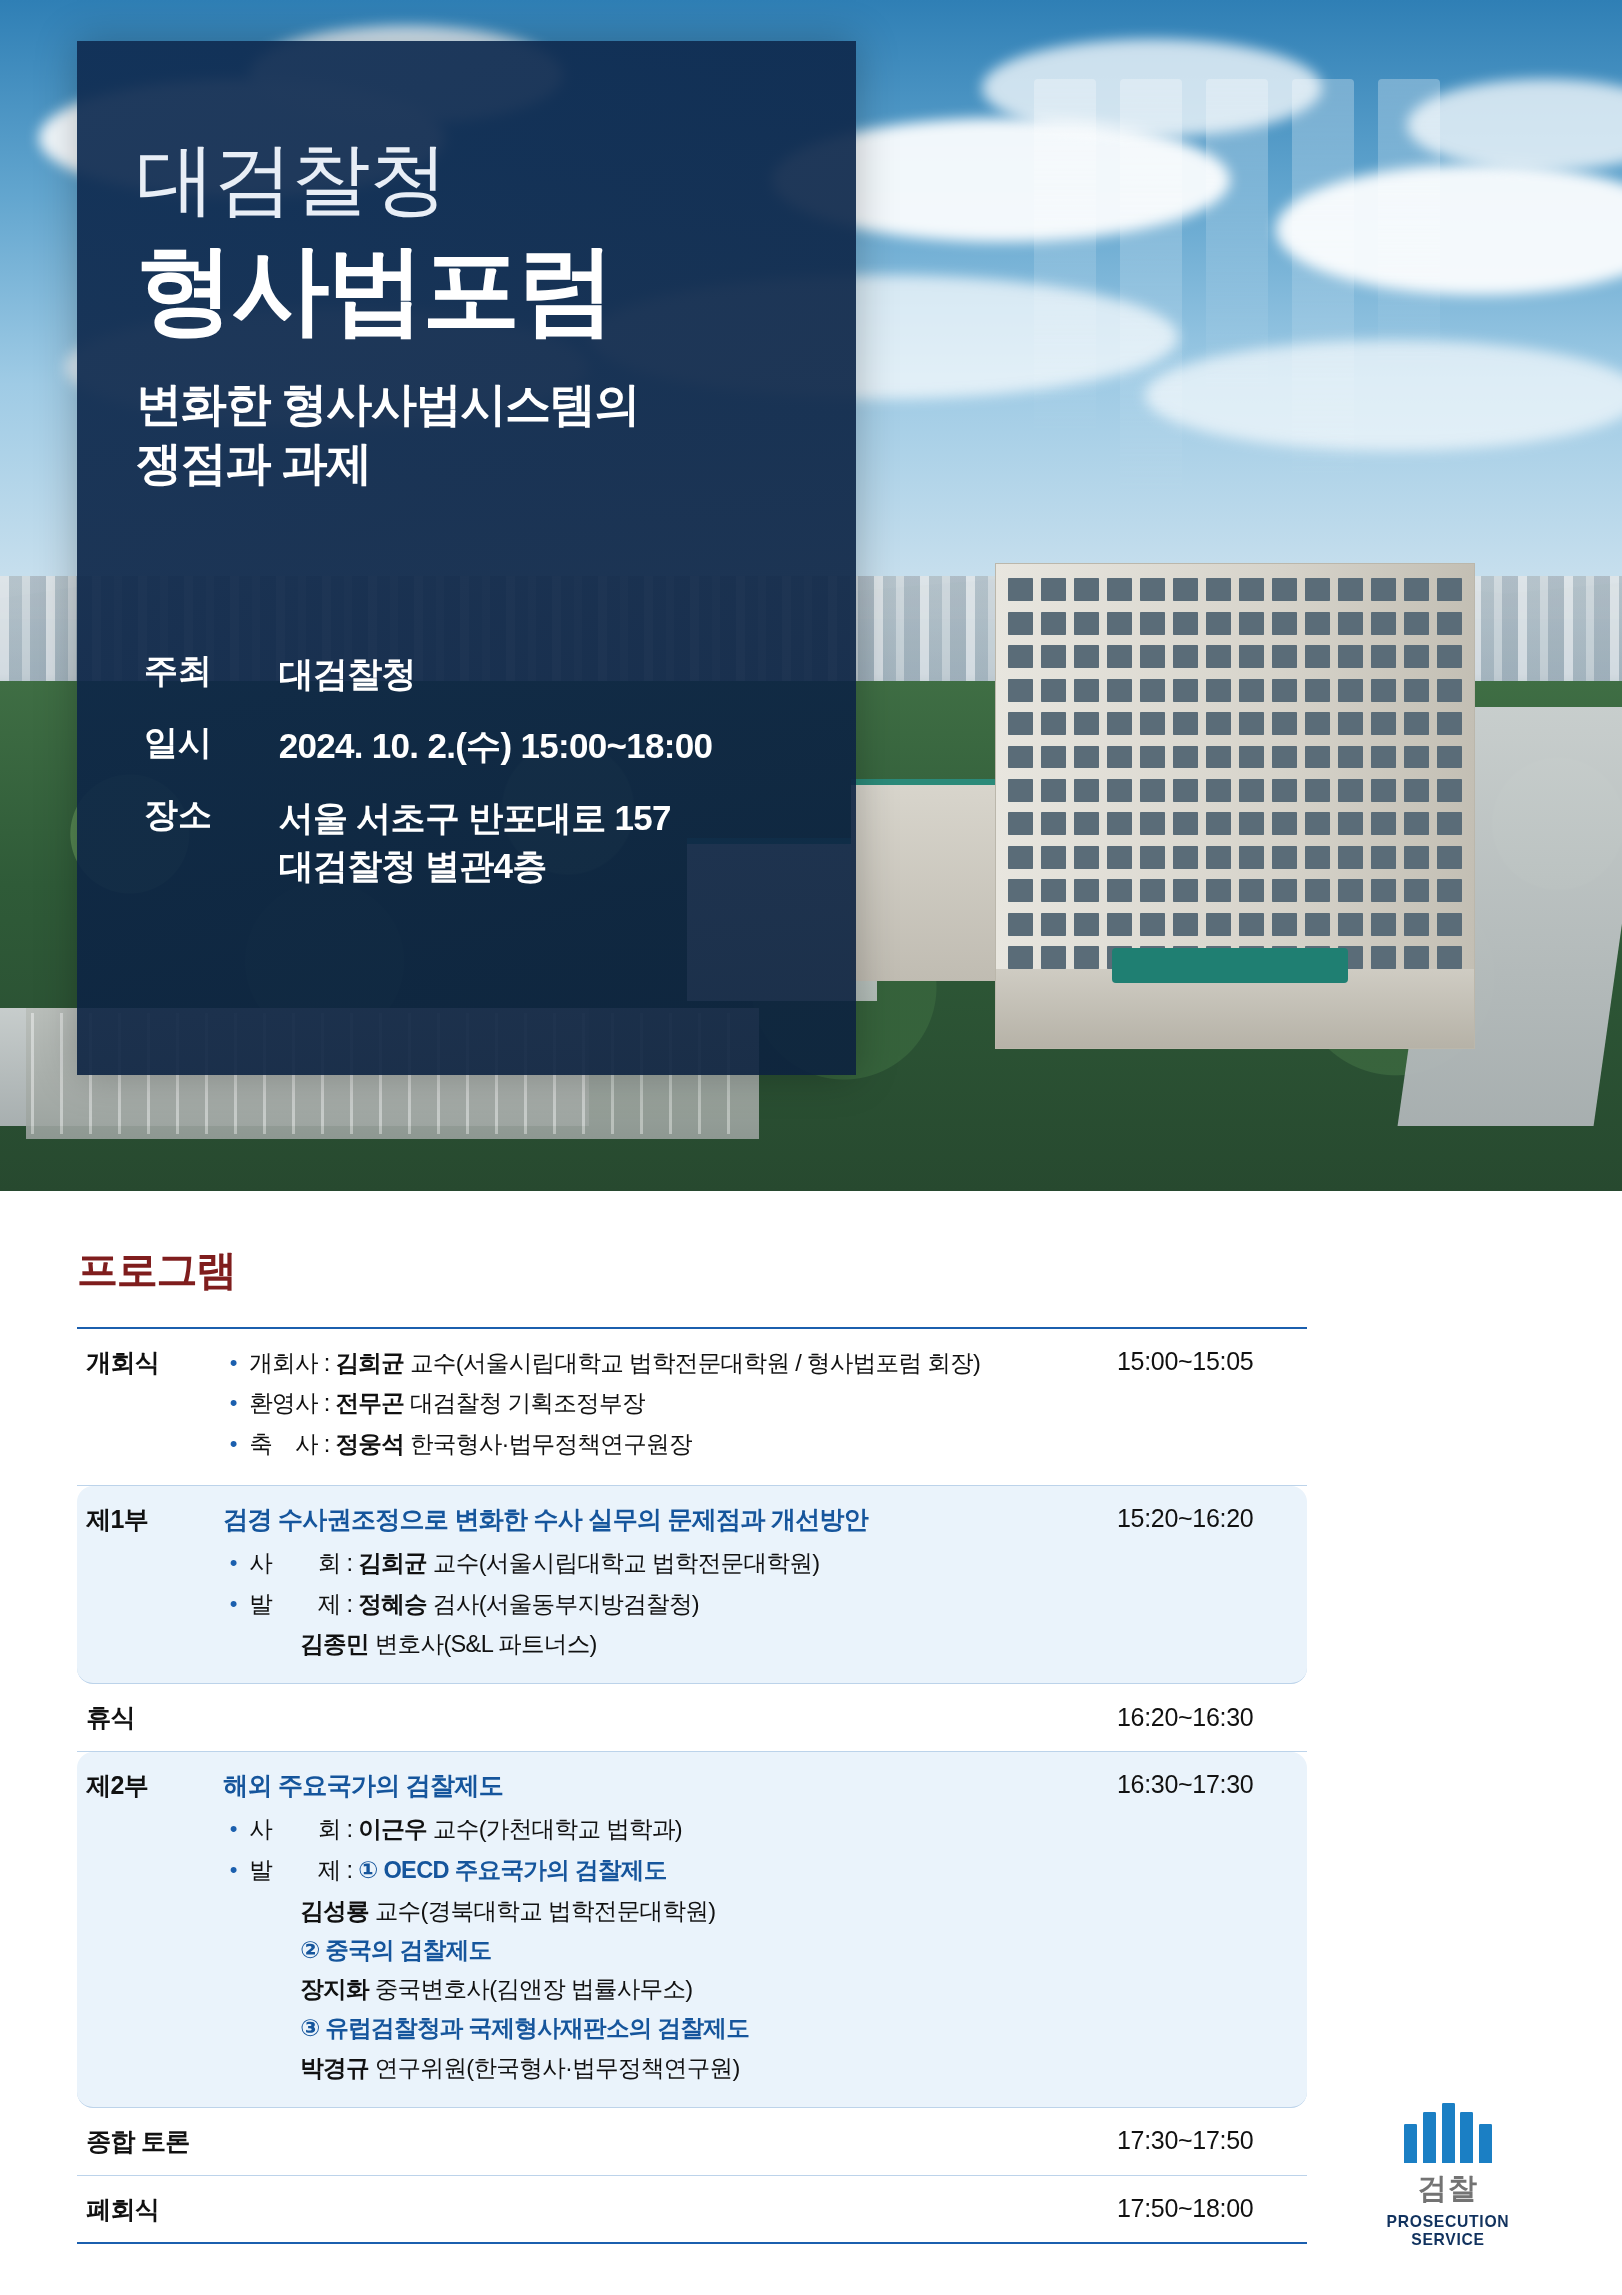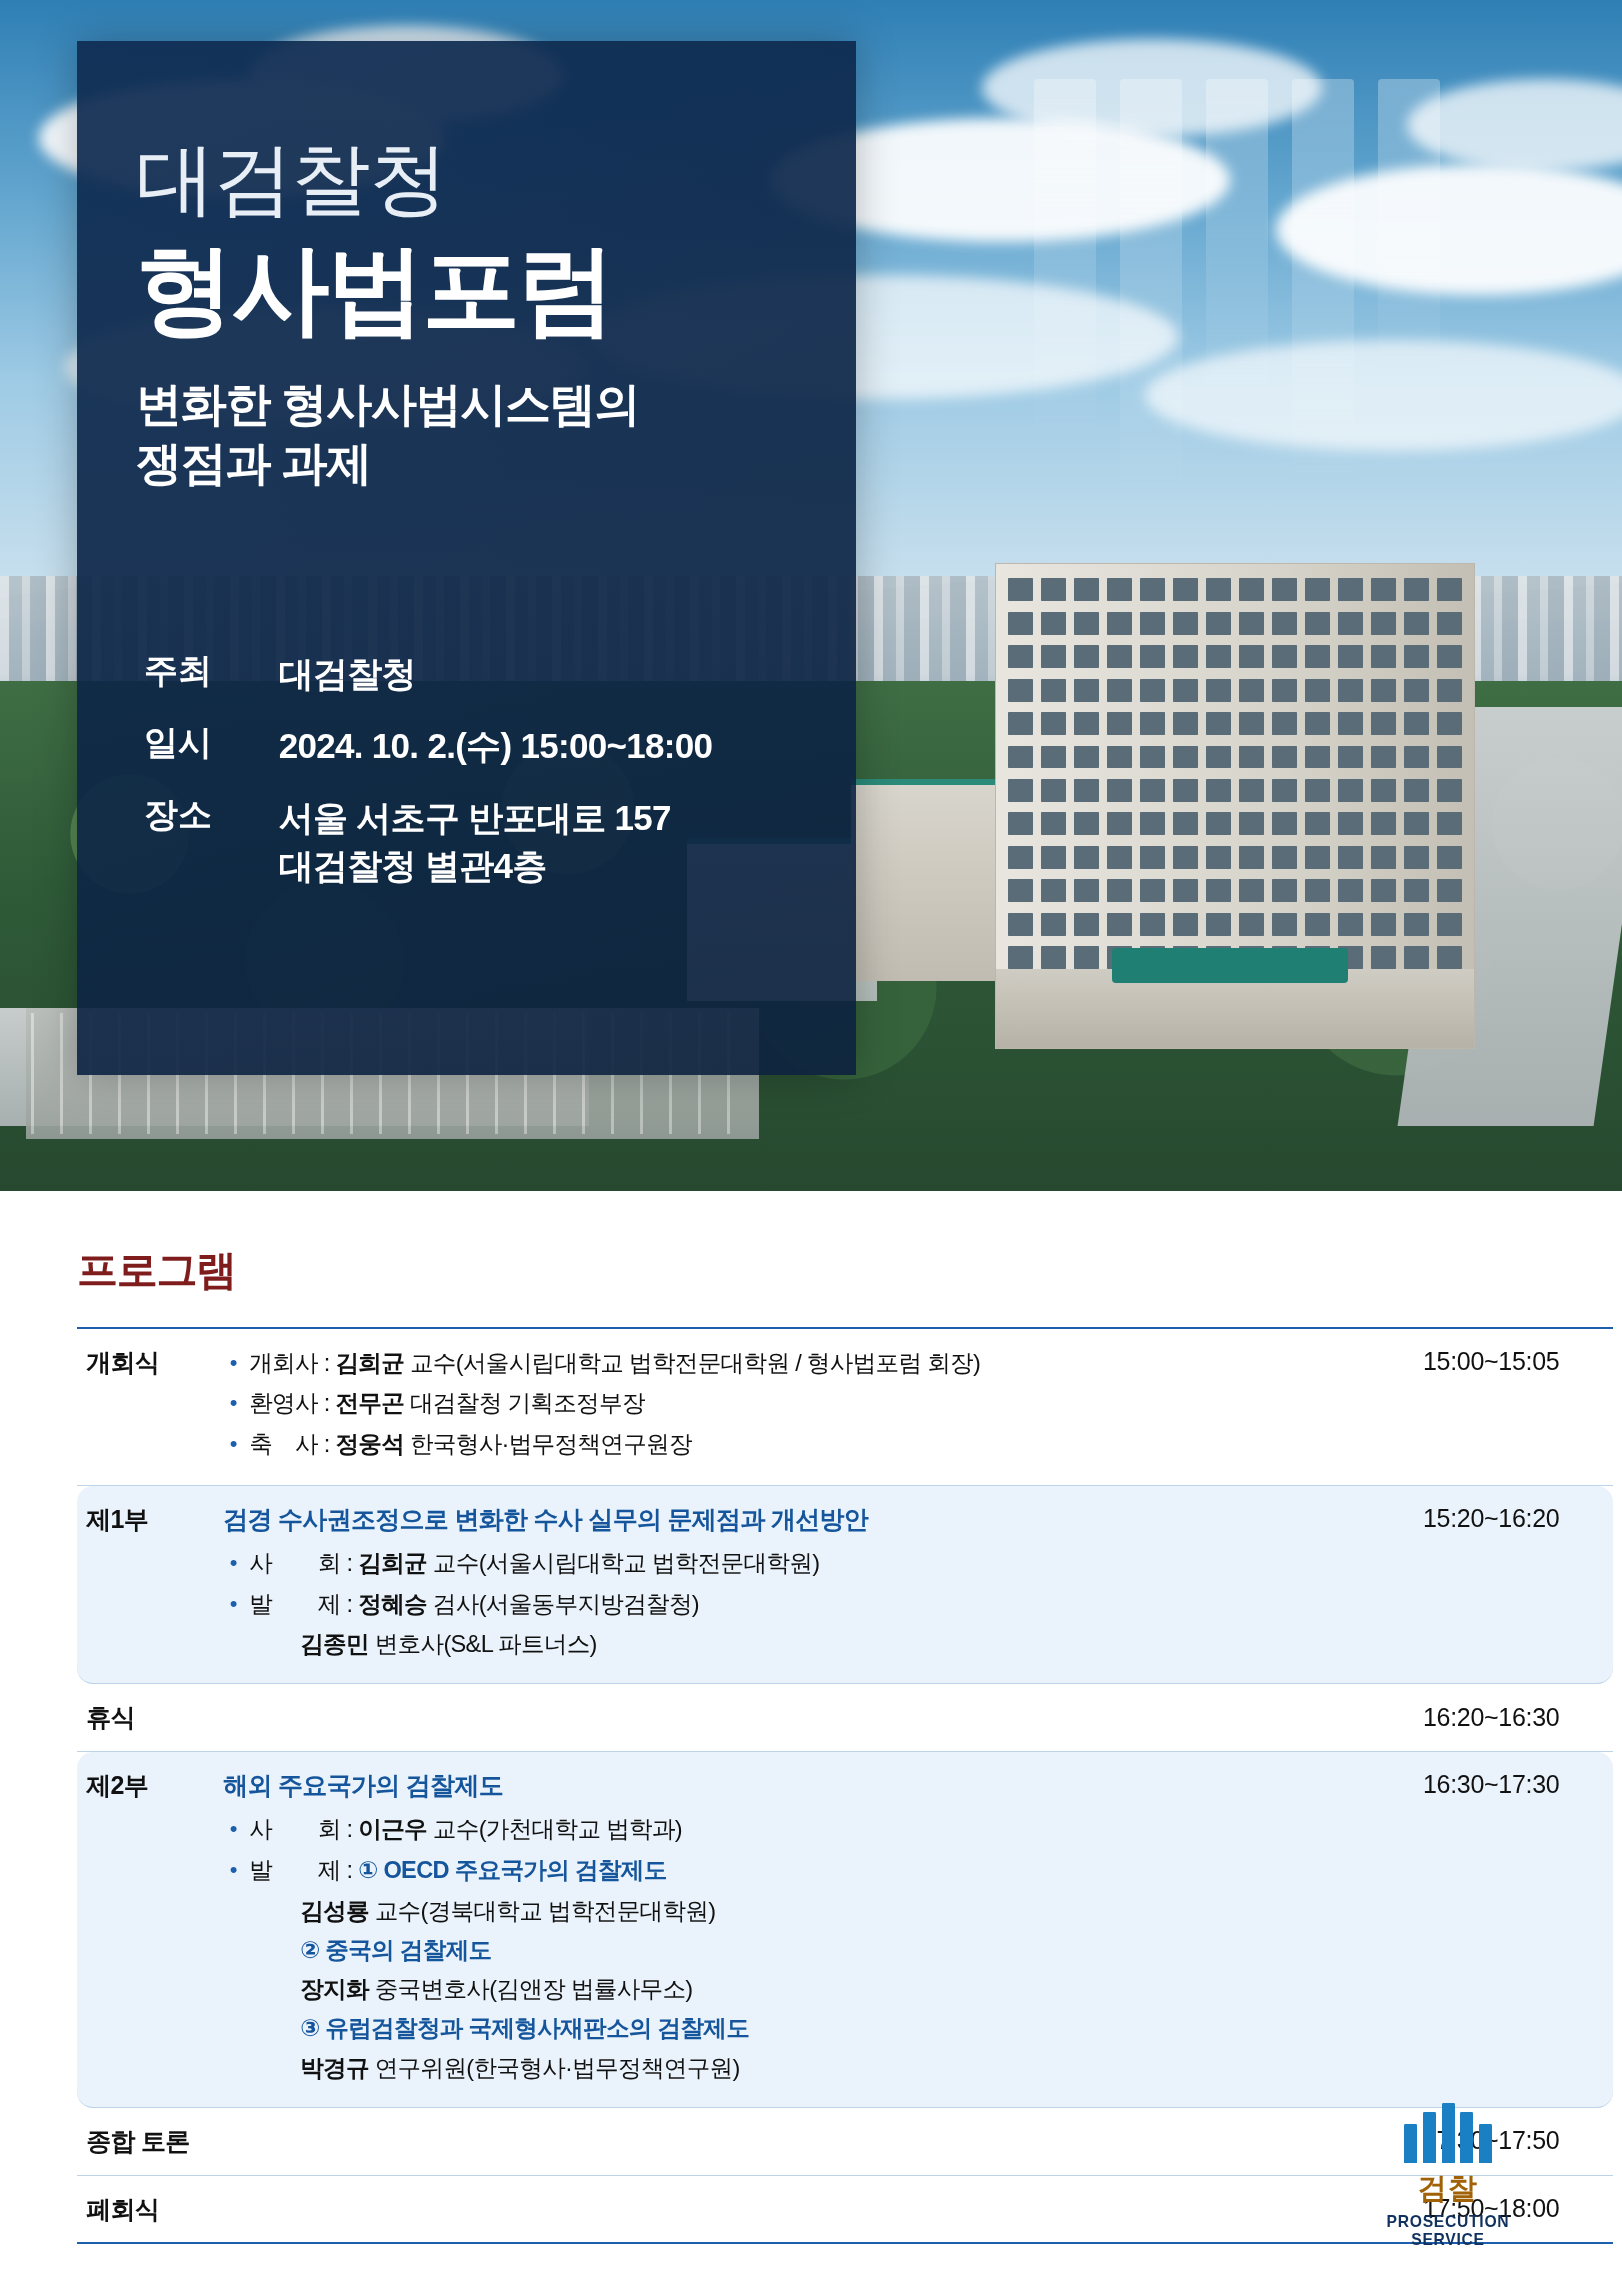--- a/index.html
+++ b/index.html
@@ -261,21 +261,21 @@
   .program-title {
     margin-left: 77px;
     font-size: 41px;
     font-weight: 800;
     color: #7f1d1d;
     letter-spacing: -1.3px;
     padding-bottom: 9.2px;
   }
   .table {
     margin: 19.6px 77px 0 77px;
-    width: 1536px;
+    width: 1230px;
     border-top: 2px solid #1b5fae;
     border-bottom: 2px solid #1b5fae;
   }
   .trow {
     display: flex;
     align-items: flex-start;
     border-bottom: 1.3px solid #bcd3ea;
     padding: 17px 0 17px 0;
   }
   .trow:last-child { border-bottom: none; }
@@ -361,21 +361,21 @@
   }
   .logo-bars i:nth-child(1){ height: 39px; }
   .logo-bars i:nth-child(2){ height: 51px; }
   .logo-bars i:nth-child(3){ height: 60px; }
   .logo-bars i:nth-child(4){ height: 51px; }
   .logo-bars i:nth-child(5){ height: 39px; }
   .logo-ko {
     margin-top: 6.5px;
     font-size: 29px;
     font-weight: 800;
-    color: #a16207;
+    color: #737373;
     letter-spacing: 1.3px;
   }
   .logo-en {
     margin-top: 3.9px;
     font-size: 15.7px;
     font-weight: 700;
     color: #11325e;
     letter-spacing: 0.7px;
   }
 </style>

